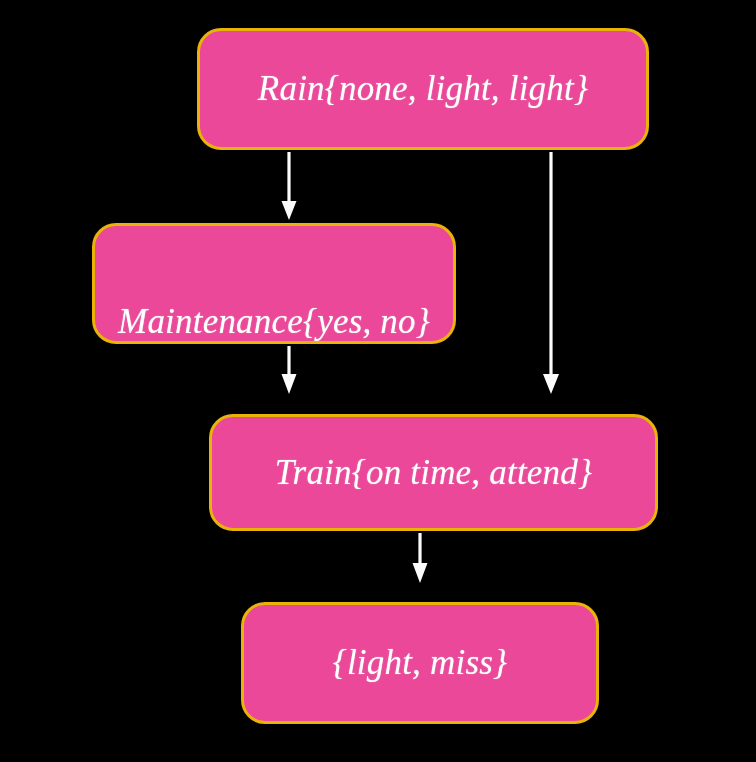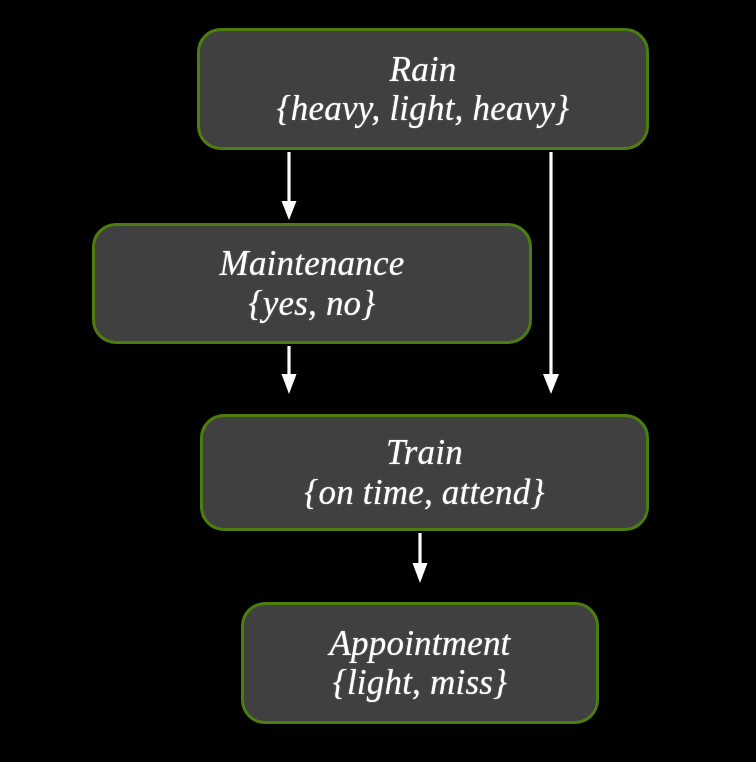--- a/index.html
+++ b/index.html
@@ -11,25 +11,25 @@
     position: relative;
     width: 756px;
     height: 762px;
     background: #000000;
     overflow: hidden;
     font-family: "Liberation Serif", "DejaVu Serif", serif;
   }
   .node {
     position: absolute;
     box-sizing: border-box;
-    background: #404040;
-    border: 3px solid #4d7c0f;
+    background: #ec4899;
+    border: 3px solid #eab308;
     border-radius: 24px;
     display: flex;
-    flex-direction: column;
+    flex-direction: row;
     align-items: center;
     justify-content: center;
     color: #ffffff;
     text-shadow: 0 0 1px rgba(255,210,170,0.55), 0 0 2px rgba(170,200,255,0.35);
   }
   .node .line1 {
     font-style: italic;
     font-size: 35px;
     line-height: 1.12;
     letter-spacing: 0.2px;
@@ -44,25 +44,26 @@
   }
   #node-rain {
     left: 197px;
     top: 28px;
     width: 452px;
     height: 122px;
   }
   #node-maintenance {
     left: 92px;
     top: 223px;
-    width: 440px;
+    width: 364px;
     height: 121px;
+    align-items: flex-end;
   }
   #node-train {
-    left: 200px;
+    left: 209px;
     top: 414px;
     width: 449px;
     height: 117px;
   }
   #node-appointment {
     left: 241px;
     top: 602px;
     width: 358px;
     height: 122px;
   }
@@ -102,31 +103,30 @@
       <polygon class="edge-head" points="281.5,374 296.5,374 289,394"></polygon>
     </g>
     <g>
       <path class="edge-path" d="M 420 533 L 420 565"></path>
       <polygon class="edge-head" points="412.5,563 427.5,563 420,583"></polygon>
     </g>
   </svg>
 
   <div class="node" id="node-rain">
     <div class="line1">Rain</div>
-    <div class="line2">{heavy, light, heavy}</div>
+    <div class="line2">{none, light, light}</div>
   </div>
 
   <div class="node" id="node-maintenance">
     <div class="line1">Maintenance</div>
     <div class="line2">{yes, no}</div>
   </div>
 
   <div class="node" id="node-train">
     <div class="line1">Train</div>
     <div class="line2">{on time, attend}</div>
   </div>
 
   <div class="node" id="node-appointment">
-    <div class="line1">Appointment</div>
     <div class="line2">{light, miss}</div>
   </div>
 
 </div>
 
 </body></html>

